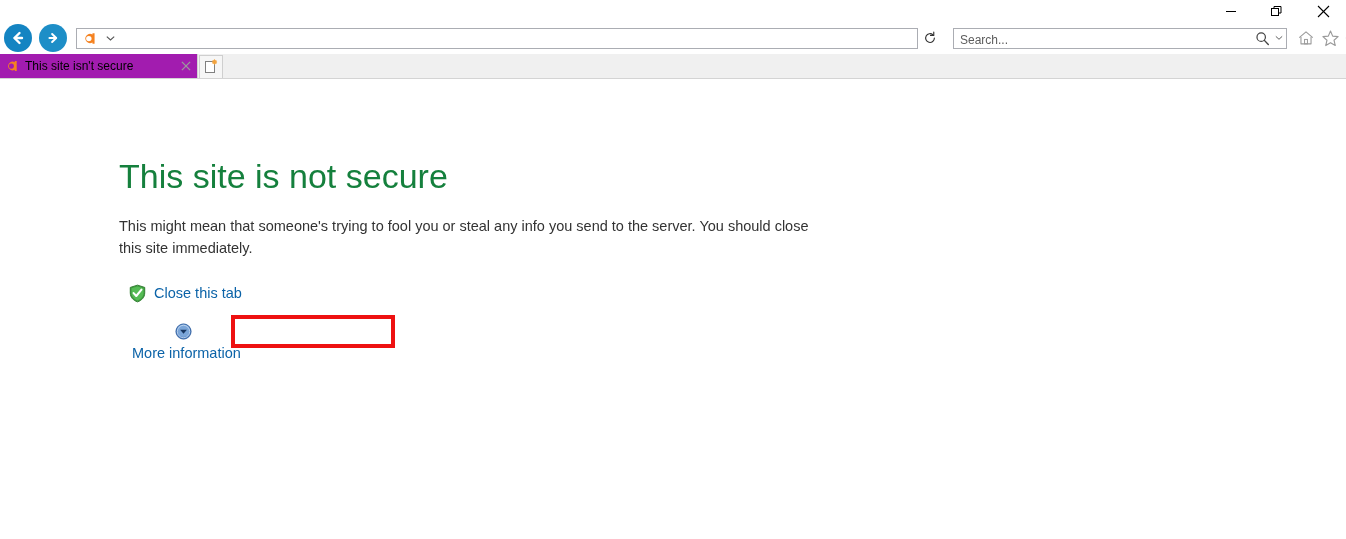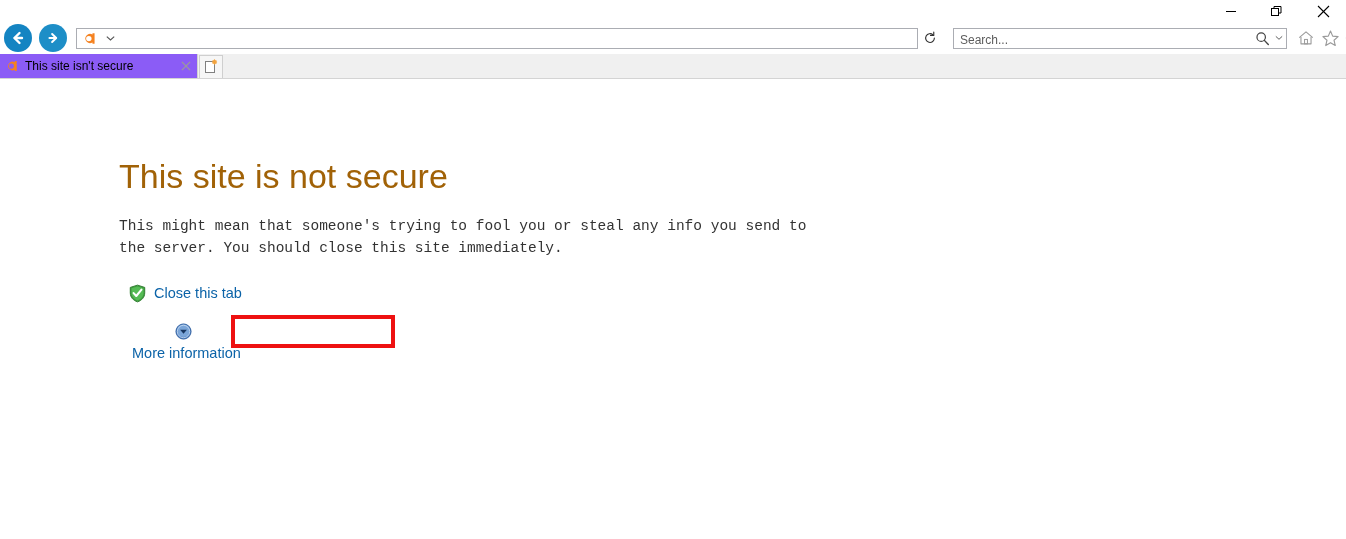--- a/index.html
+++ b/index.html
@@ -180,21 +180,21 @@
     width: 1346px;
     height: 24px;
     background: #f0f0f0;
     border-bottom: 1px solid #d4d4d4;
   }
   .tab {
     position: absolute;
     left: 0; top: 0;
     width: 198px;
     height: 24px;
-    background: #8b5cf6;
+    background: #a21caf;
     border-right: 1px solid #d0d0d0;
     display: flex;
     align-items: center;
     box-sizing: border-box;
     cursor: pointer;
   }
   .tab-favicon {
     width: 20px; height: 20px;
     display: flex; align-items: center; justify-content: center;
     flex: 0 0 auto;
@@ -243,33 +243,33 @@
     position: absolute;
     left: 119px;
     top: 0;
     width: 700px;
   }
   .err-title {
     margin: 0;
     padding-top: 77px;
     font-size: 34px;
     font-weight: normal;
-    color: #a16207;
+    color: #15803d;
     letter-spacing: 0px;
     line-height: 40px;
     font-family: "Liberation Sans", sans-serif;
   }
   .err-body {
     margin: 0;
     padding-top: 19px;
     width: 690px;
     font-size: 14.5px;
     line-height: 22px;
     color: #333333;
-    font-family: Liberation Mono, monospace;
+    font-family: Liberation Sans, sans-serif;
   }
 
   .actions { padding-top: 20px; }
 
   .action-row {
     display: flex;
     align-items: center;
     height: 26px;
   }
   .action-row .act-icon {

